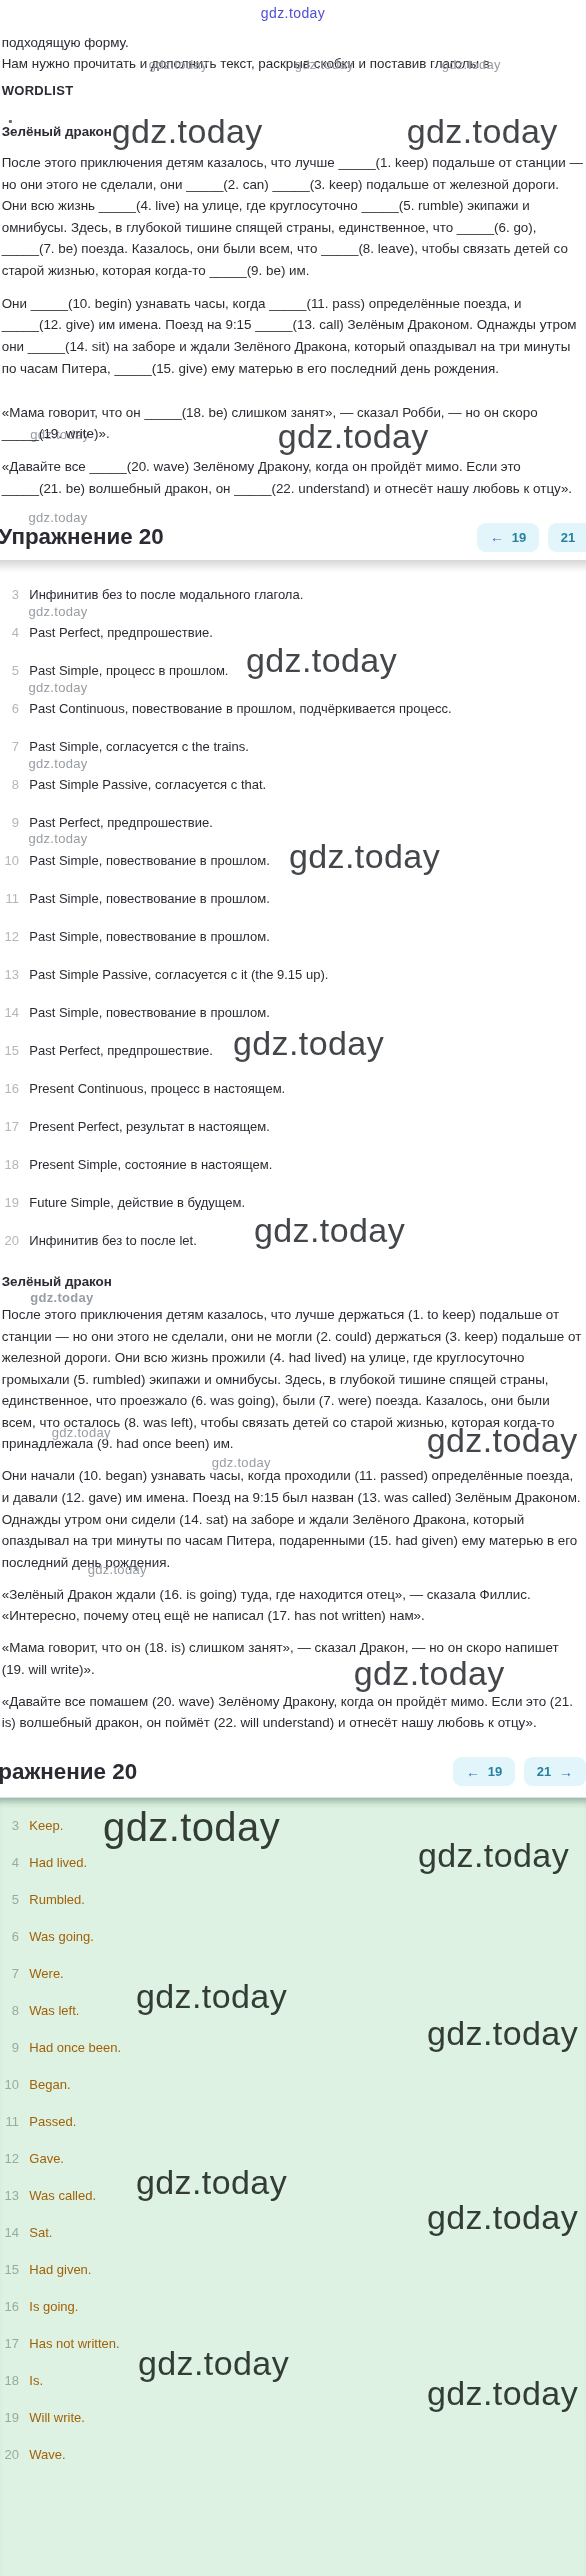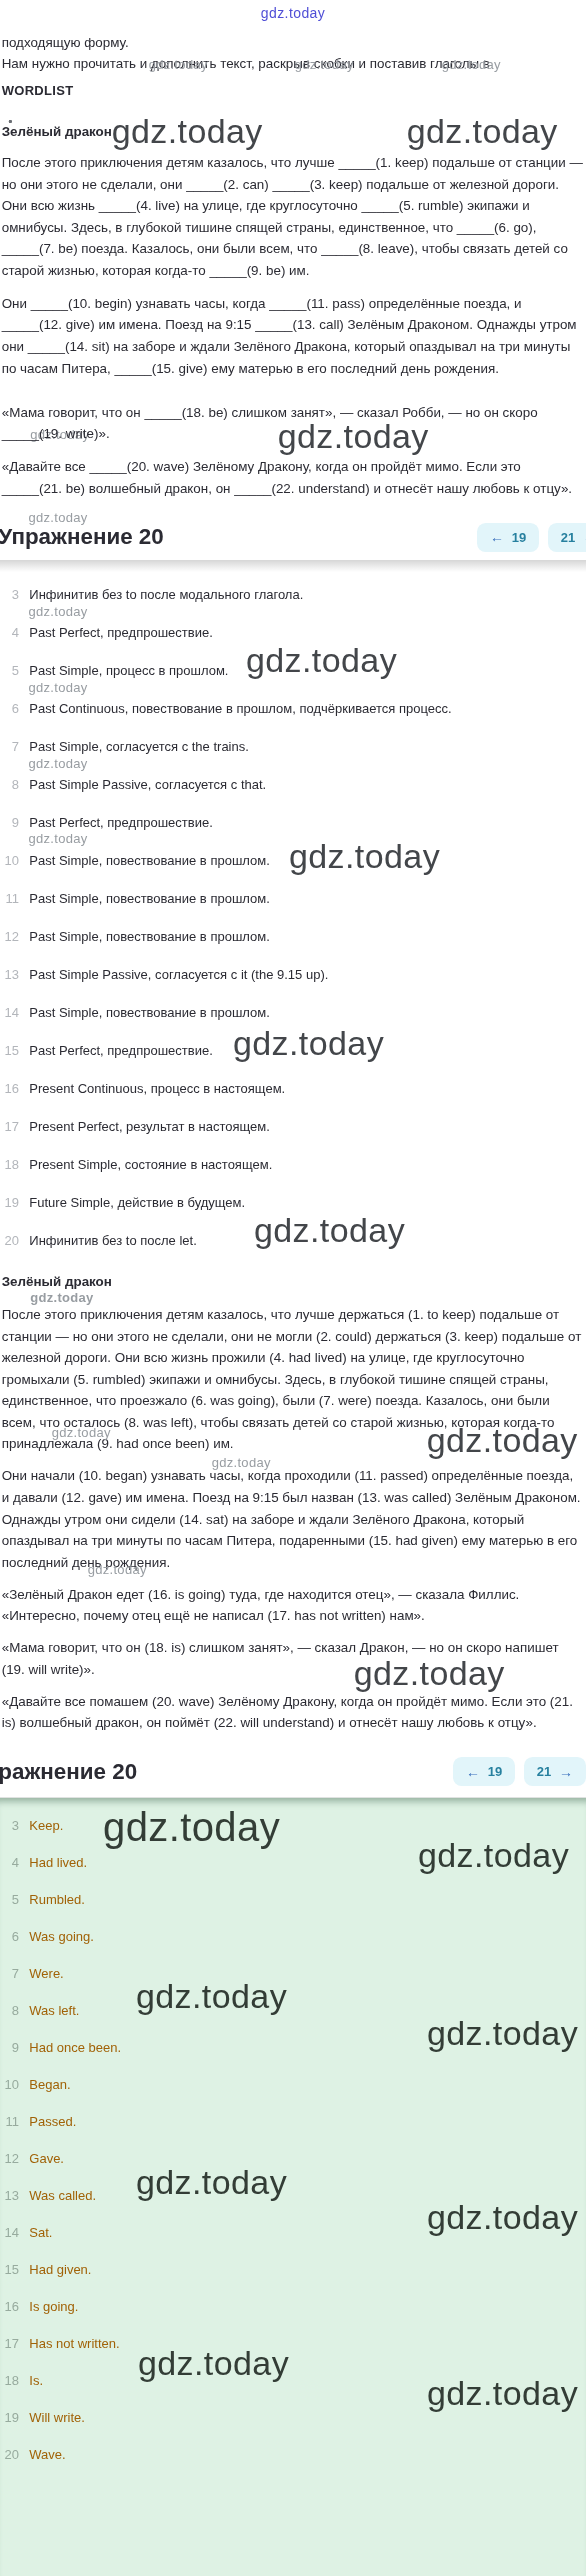--- a/index.html
+++ b/index.html
@@ -218,21 +218,21 @@
   </div>
 
   <div class="ans-p">
     <span><span>После этого приключения детям казалось, что лучше держаться (</span><span class="bold">1. to keep</span><span>) подальше от станции — но они этого не сделали, они не могли (</span><span class="bold">2. could</span><span>) держаться (</span><span class="bold">3. keep</span><span>) подальше от железной дороги. Они всю жизнь прожили (</span><span class="bold">4. had lived</span><span>) на улице, где круглосуточно громыхали (</span><span class="bold">5. rumbled</span><span>) экипажи и омнибусы. Здесь, в глубокой тишине спящей страны, единственное, что проезжало (</span><span class="bold">6. was going</span><span>), были (</span><span class="bold">7. were</span><span>) поезда. Казалось, они были всем, что осталось (</span><span class="bold">8. was left</span><span>), чтобы связать детей со старой жизнью, которая когда-то принадлежала (</span><span class="bold">9. had once been</span><span>) им.</span></span>
     <span class="wm-sm" style="left:50px;top:122px;">gdz.today</span>
     <span class="wm-lg" style="left:425px;top:119px;">gdz.today</span>
     <span class="wm-sm" style="left:210px;top:152px;">gdz.today</span>
   </div>
   <div class="ans-p"><span>Они начали (</span><span class="bold">10. began</span><span>) узнавать часы, когда проходили (</span><span class="bold">11. passed</span><span>) определённые поезда, и давали (</span><span class="bold">12. gave</span><span>) им имена. Поезд на 9:15 был назван (</span><span class="bold">13. was called</span><span>) Зелёным Драконом. Однажды утром они сидели (</span><span class="bold">14. sat</span><span>) на заборе и ждали Зелёного Дракона, который опаздывал на три минуты по часам Питера, подаренными (</span><span class="bold">15. had given</span><span>) ему матерью в его последний день рождения.</span></div>
   <div class="ans-p">
-    <span><span>«Зелёный Дракон едет (</span><span class="bold">16. is going</span><span>) туда, где находится отец», — сказала Филлис. «Интересно, почему отец ещё не написал (</span><span class="bold">17. has not written</span><span>) нам».</span></span>
+    <span><span>«Зелёный Дракон ждали (</span><span class="bold">16. is going</span><span>) туда, где находится отец», — сказала Филлис. «Интересно, почему отец ещё не написал (</span><span class="bold">17. has not written</span><span>) нам».</span></span>
     <span class="wm-sm" style="left:86px;top:-21px;">gdz.today</span>
   </div>
   <div class="ans-p">
     <span><span>«Мама говорит, что он (</span><span class="bold">18. is</span><span>) слишком занят», — сказал Дракон, — но он скоро напишет (</span><span class="bold">19. will write</span><span>)».</span></span>
     <span class="wm-lg" style="left:352px;top:19px;">gdz.today</span>
   </div>
   <div class="ans-p"><span>«Давайте все помашем (</span><span class="bold">20. wave</span><span>) Зелёному Дракону, когда он пройдёт мимо. Если это (</span><span class="bold">21. is</span><span>) волшебный дракон, он поймёт (</span><span class="bold">22. will understand</span><span>) и отнесёт нашу любовь к отцу».</span></div>
 
   <div class="ex-header">
     <div class="ex-title">ражнение 20</div>

